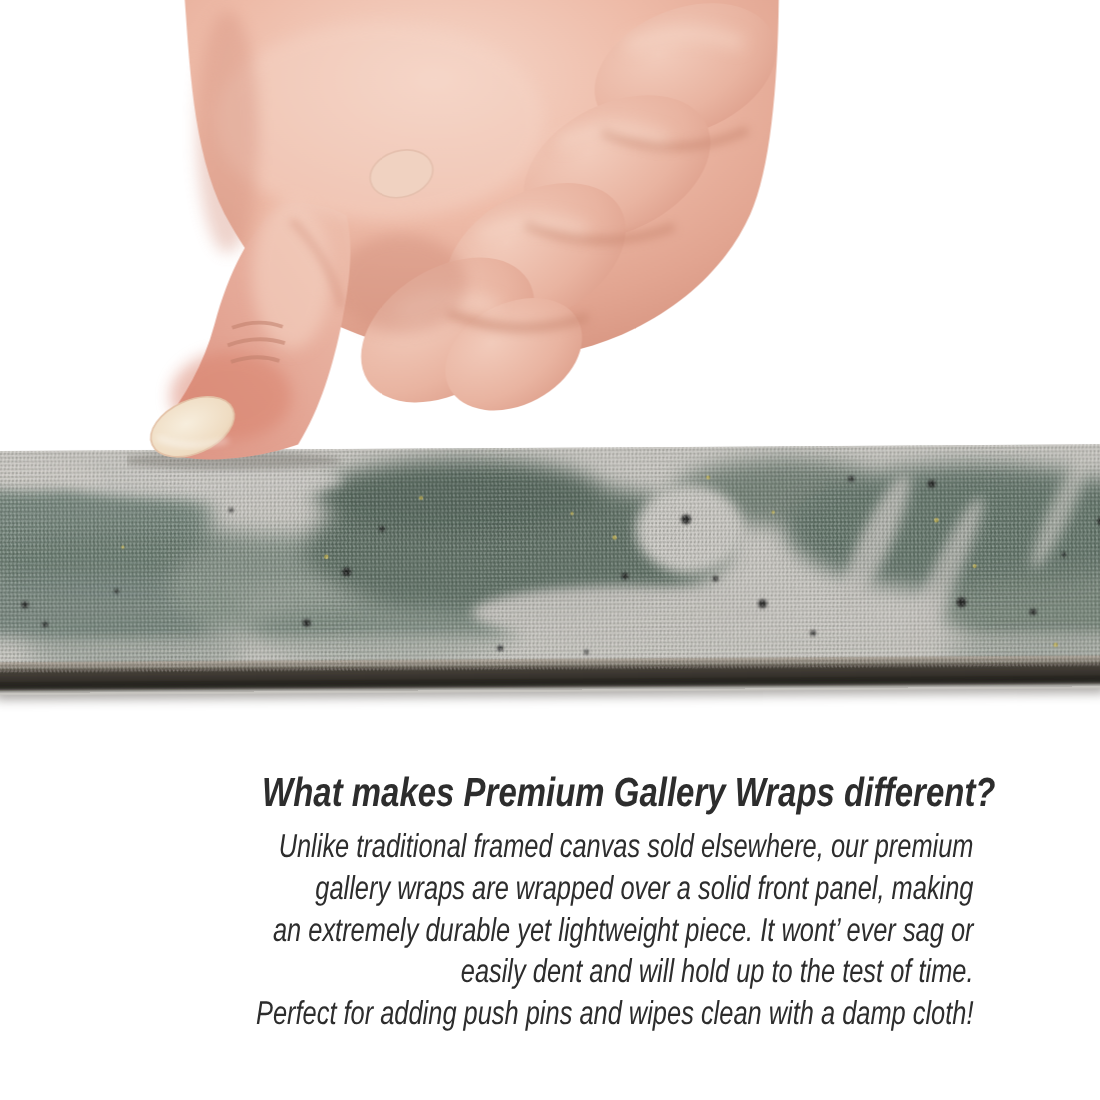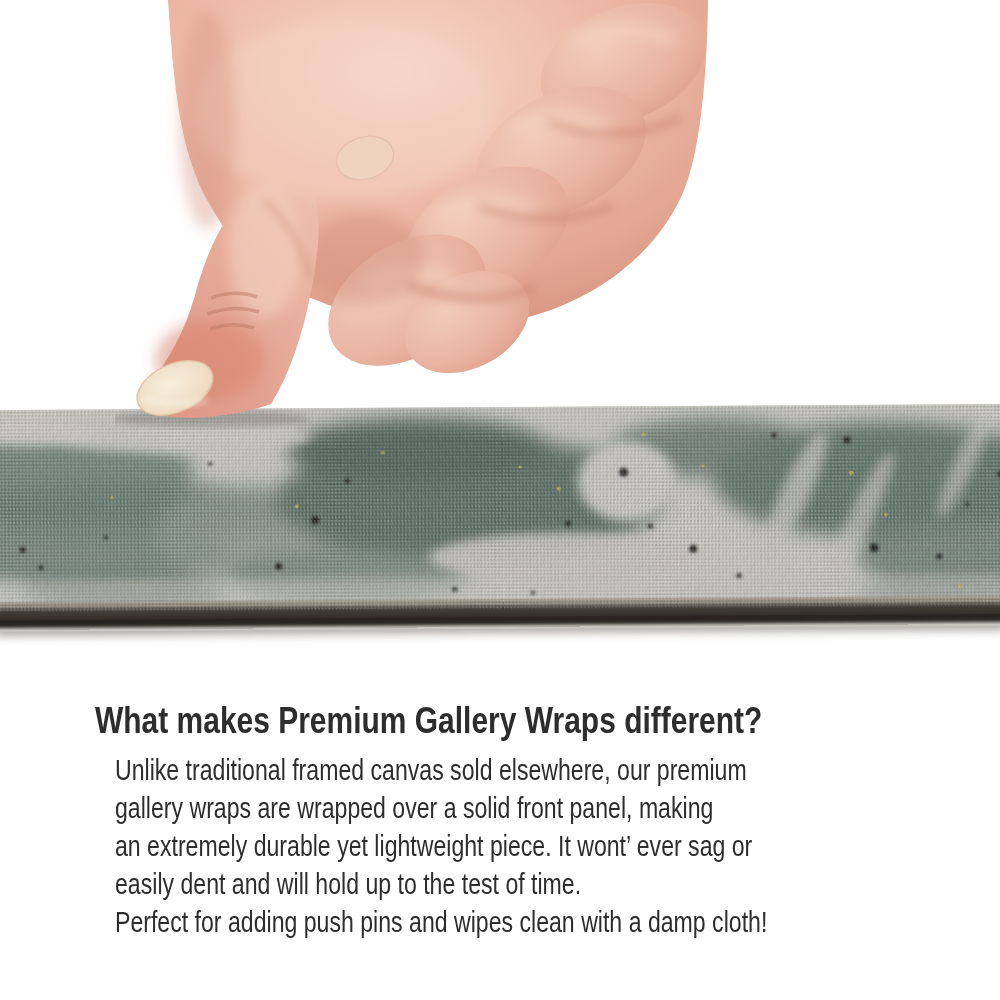--- a/index.html
+++ b/index.html
@@ -26,22 +26,22 @@
       repeating-linear-gradient(117deg, rgba(30,35,30,.08) 0 1px, rgba(0,0,0,0) 1px 3px);
     background-size:3.5px 3.5px,3.5px 3.5px,auto,auto;
     background-position:0 0,1.75px 1.75px,0 0,0 0;
   }
 
   
   .hand{position:absolute;left:115px;top:0;width:600px;height:430px;display:block;}
 
   
   .copy{
-    position:absolute;left:0;top:699px;width:1000px;text-align:left;
-    color:#2d2d2d;
+    position:absolute;left:0;top:699px;width:1000px;text-align:right;
+    color:#2d2d2d;font-style:italic;
   }
   .heading{
     font-size:37px;line-height:44px;font-weight:600;
     transform:scaleX(.81);transform-origin:50% 50%;
     margin:0 0 8px 0;
   }
   .line{
     font-size:30px;line-height:38px;font-weight:400;
     transform:scaleX(.77);transform-origin:50% 50%;
   }

